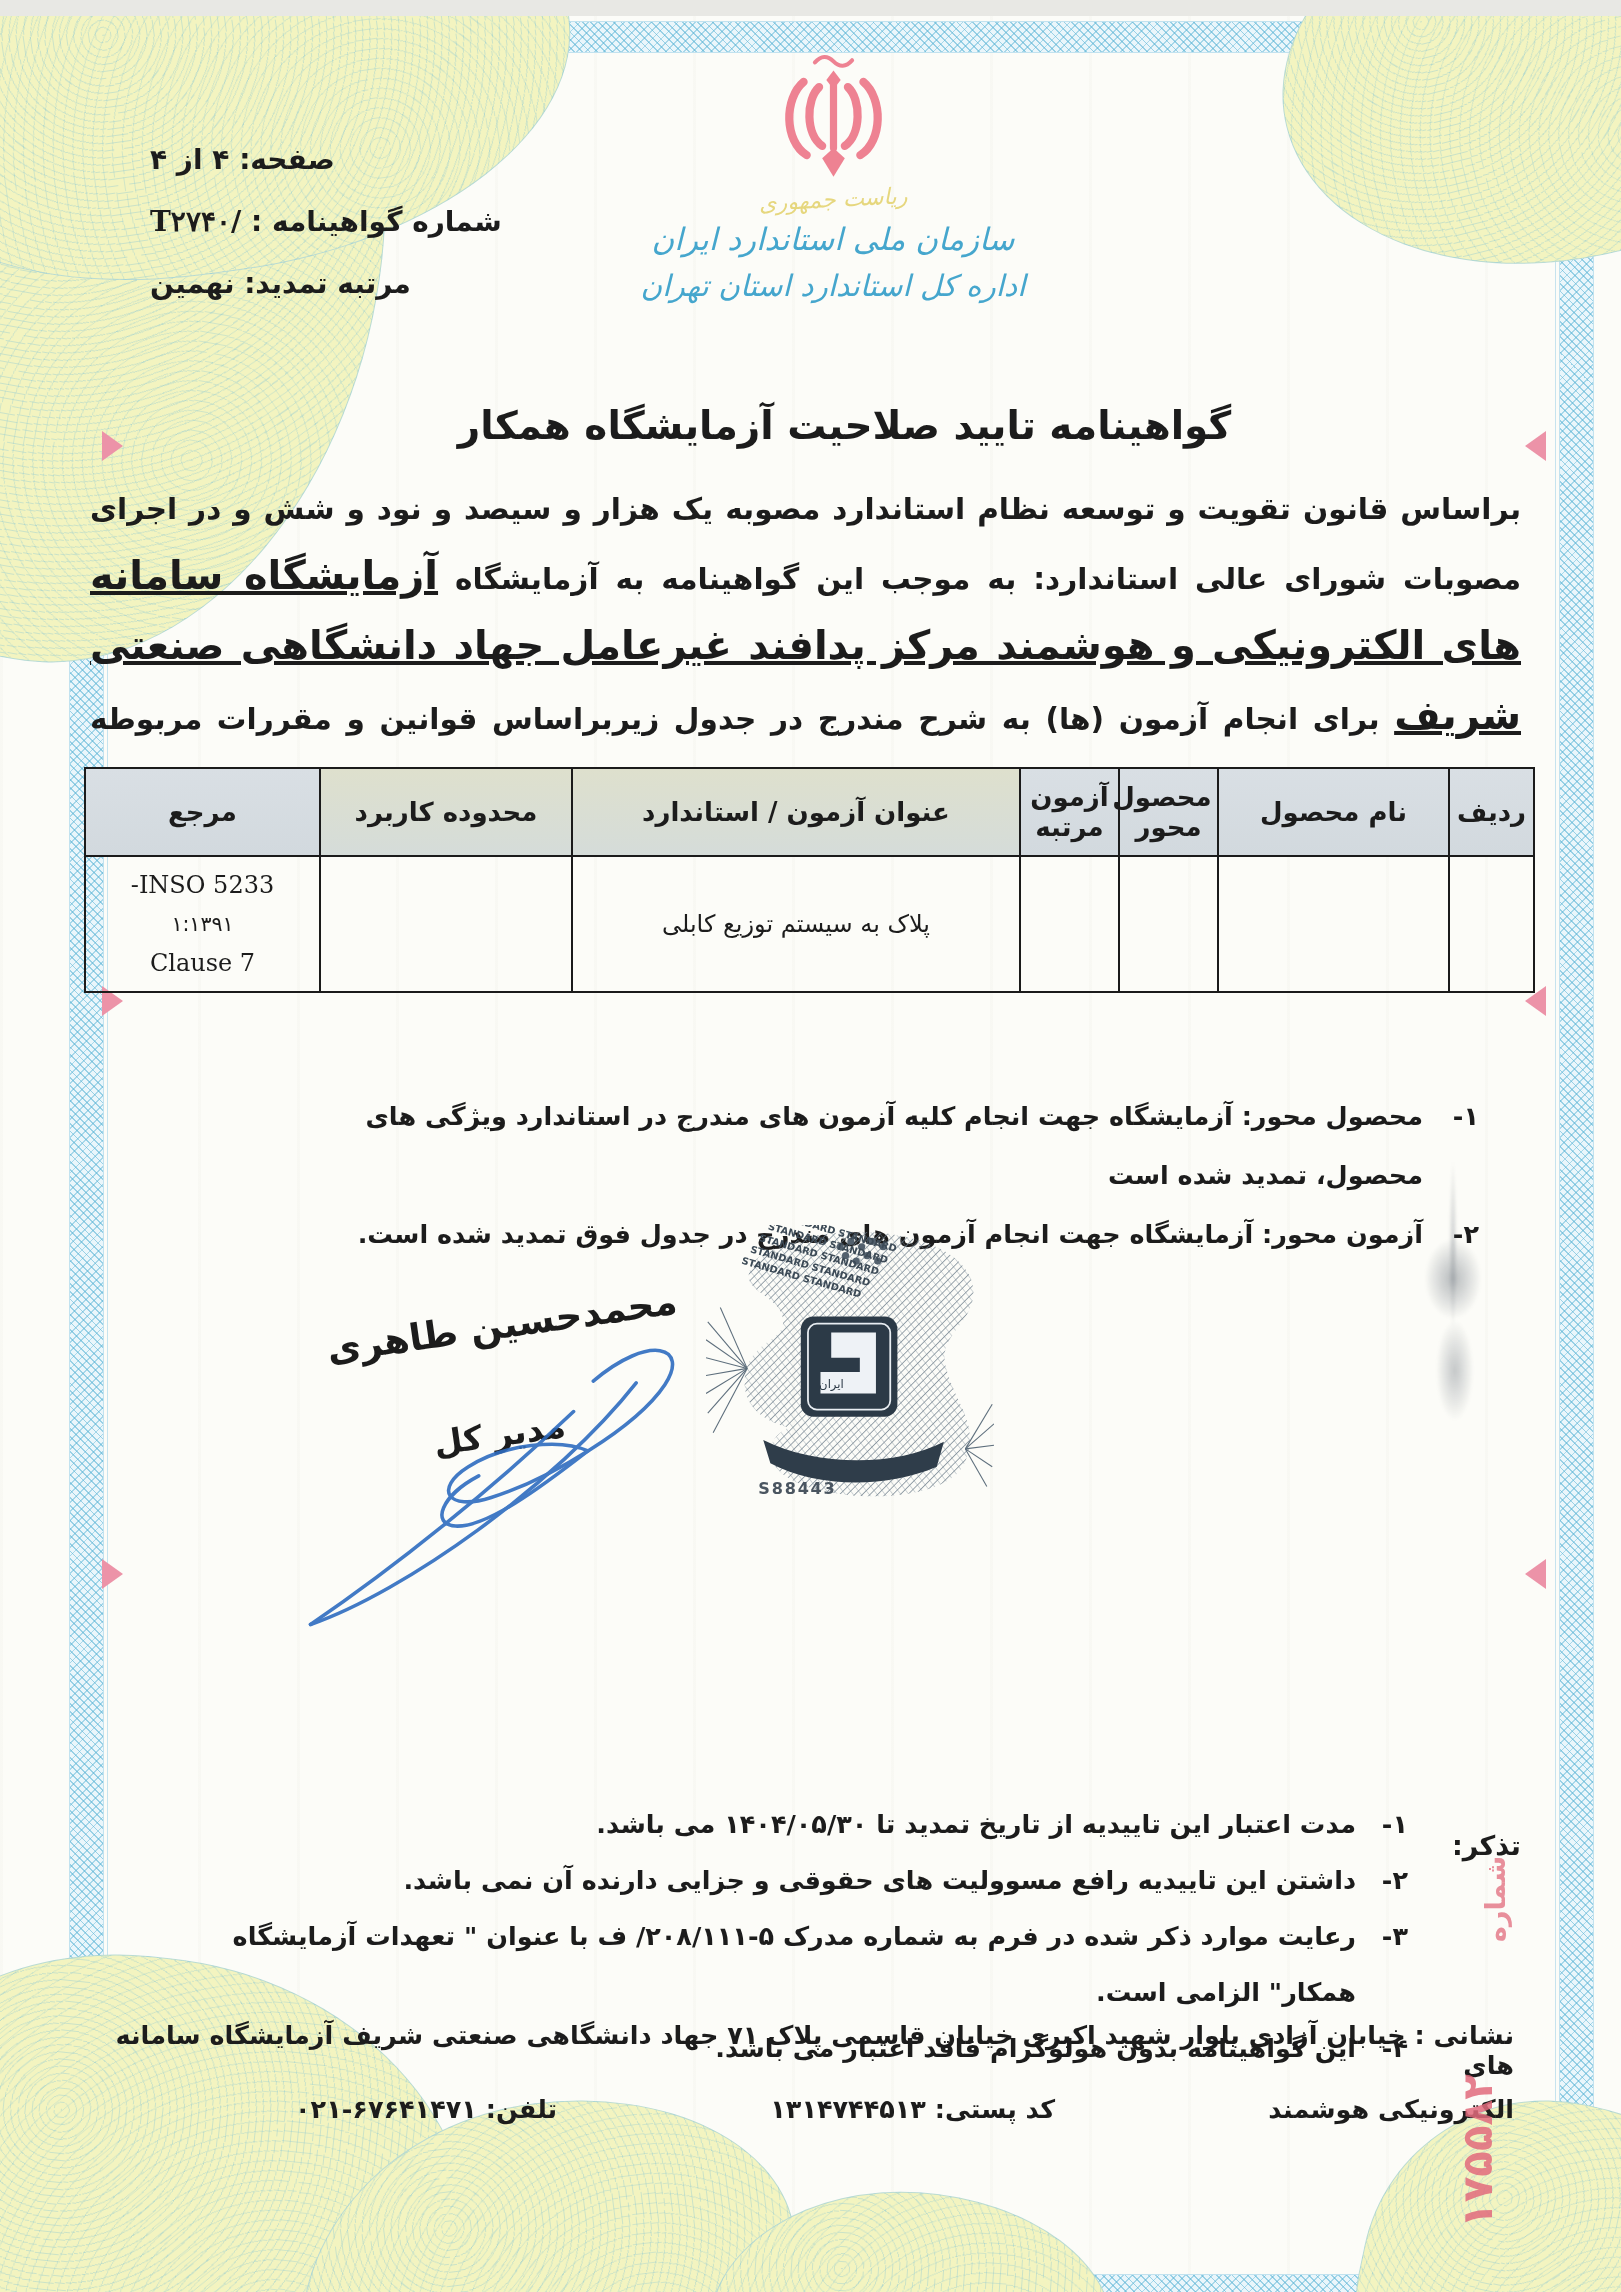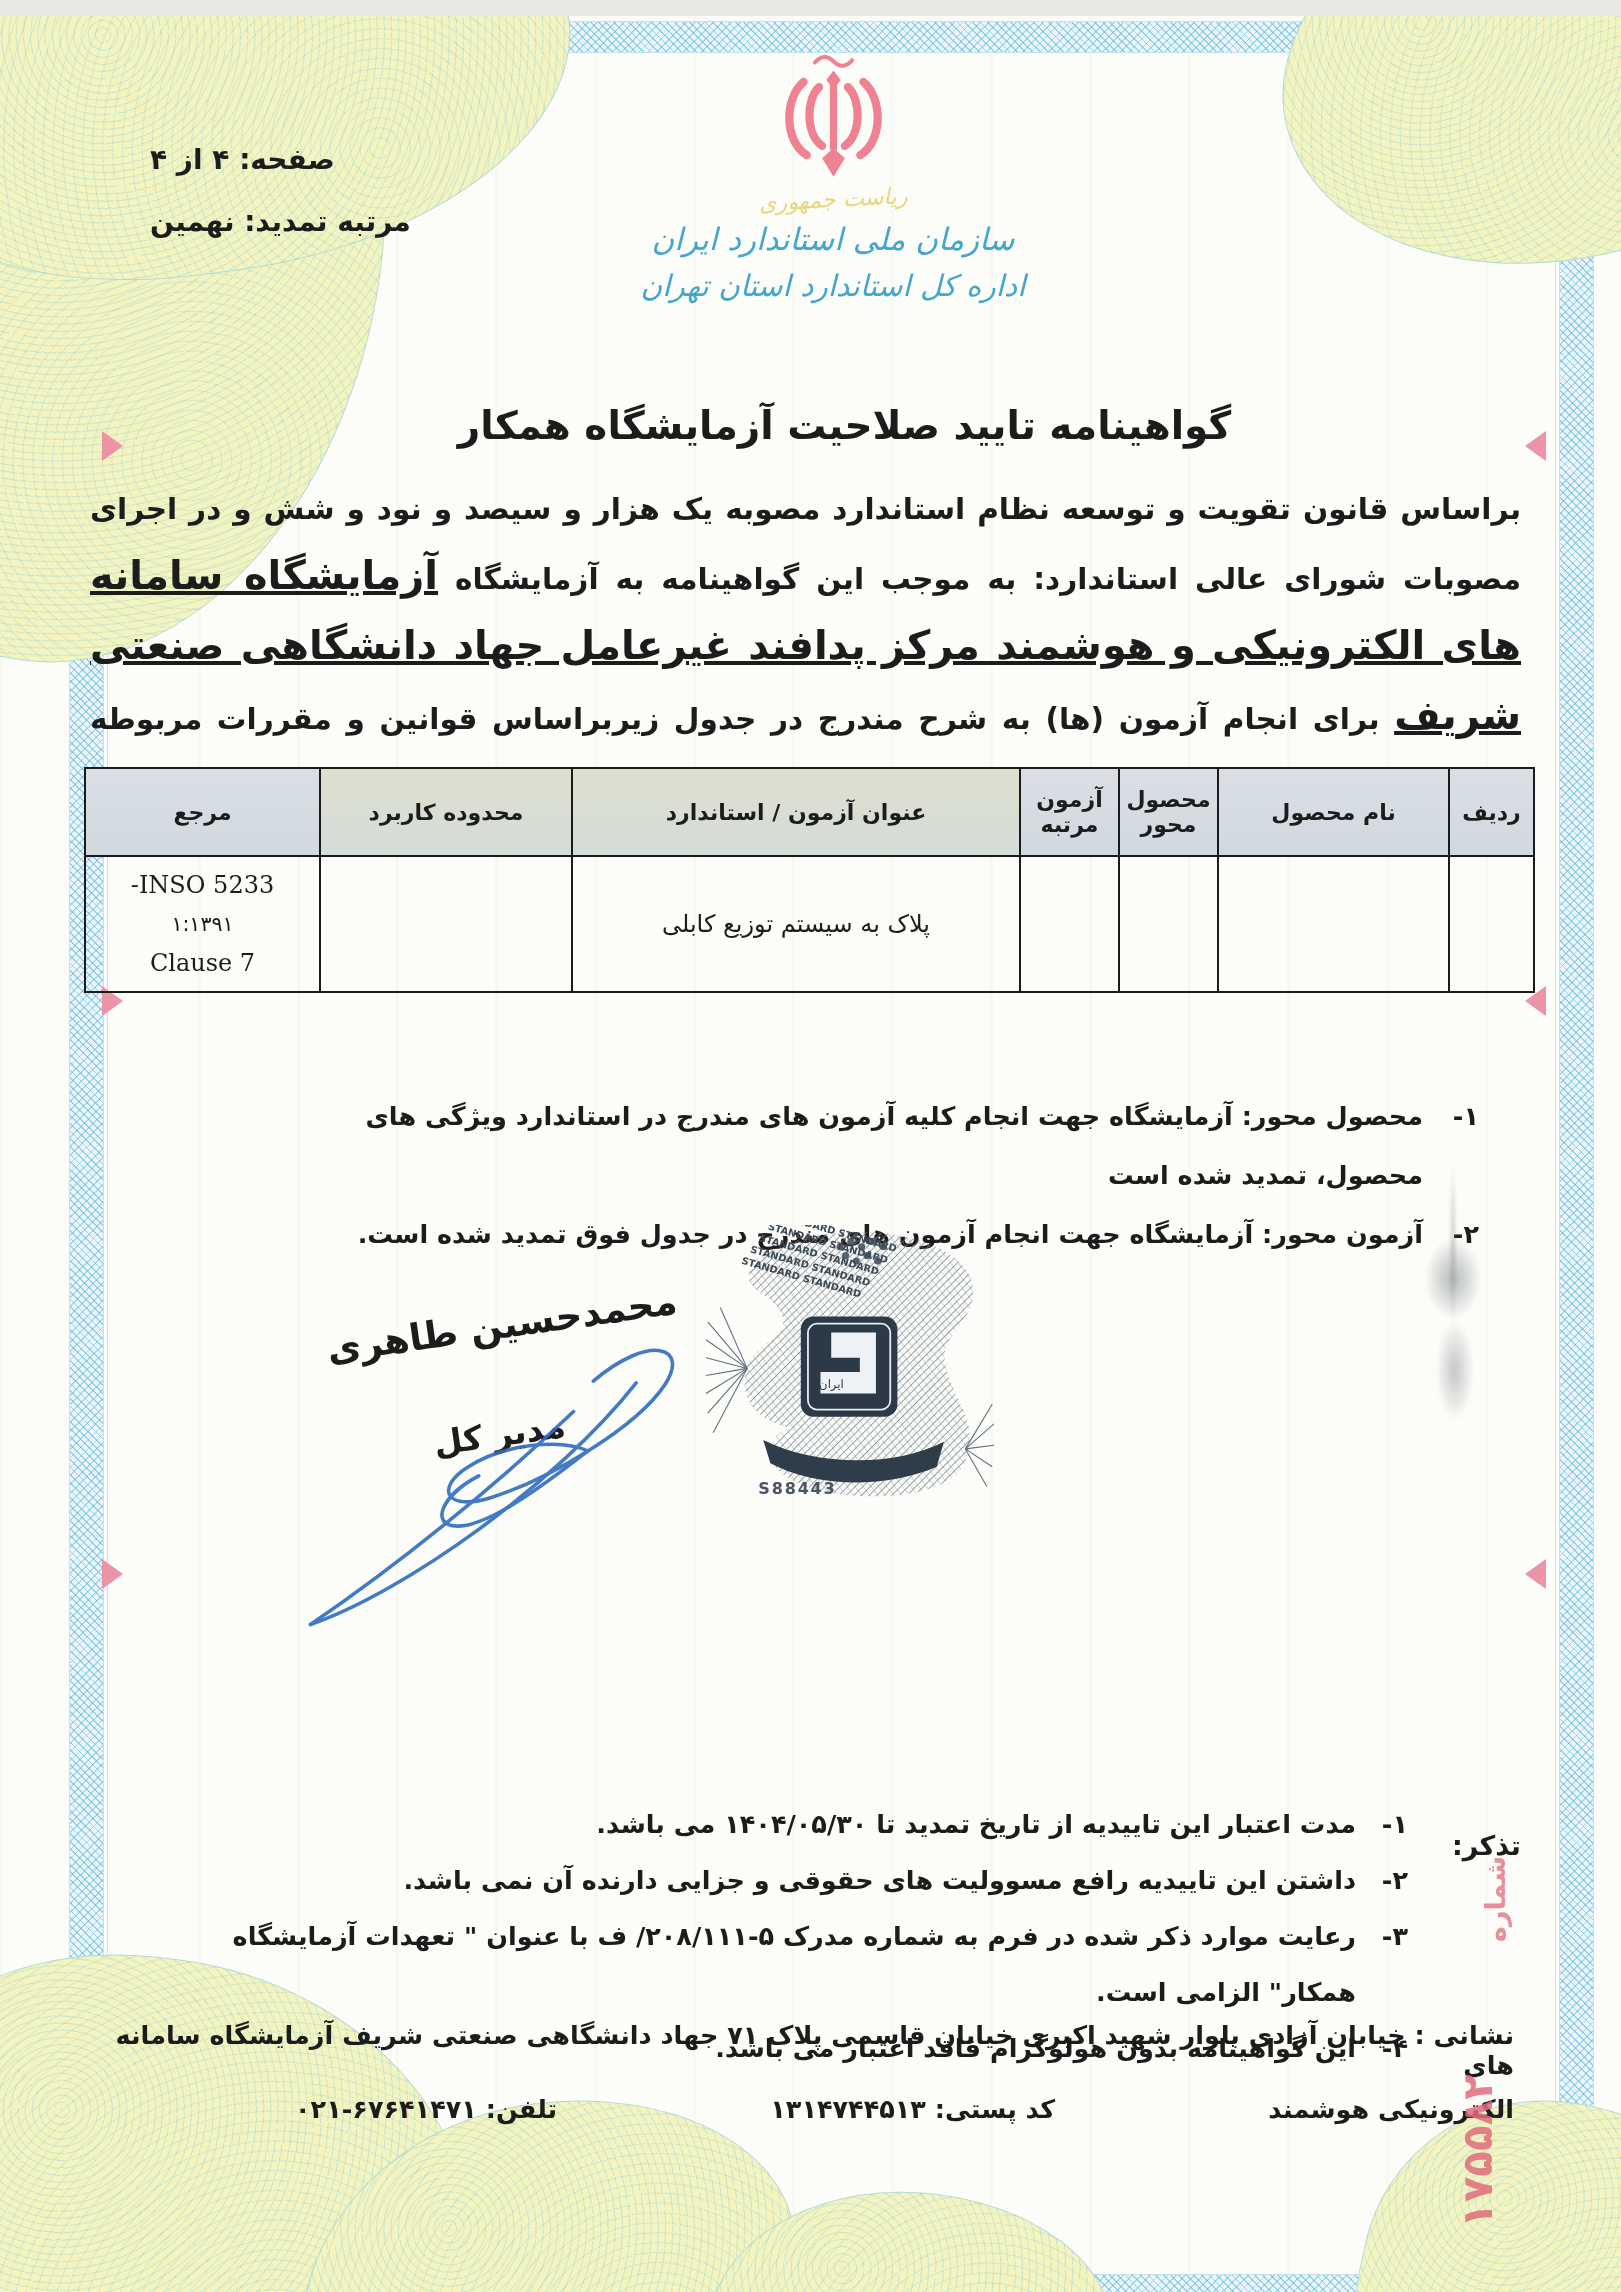--- a/index.html
+++ b/index.html
@@ -64,21 +64,21 @@
   .presidency{font-size:22.4px;color:#e6d77e;transform:rotate(-3deg);font-style:italic;margin-top:1.8px;}
   .org1{font-size:31px;color:#45a6cd;font-style:italic;margin-top:9px;}
   .org2{font-size:29.6px;color:#45a6cd;font-style:italic;margin-top:12.5px;}
   
   .title{position:absolute;top:387px;left:0;right:0;text-align:center;font-size:39px;font-weight:bold;transform:translateX(34px);}
   .para{position:absolute;top:460px;right:100px;left:90px;font-size:29.6px;font-weight:bold;line-height:66px;text-align:justify;}
   .para .lab{font-size:40px;text-decoration:underline;}
   
   .cert-table{position:absolute;top:751px;right:86px;border-collapse:collapse;direction:rtl;table-layout:fixed;width:1447px;border:2.7px solid #161616;}
   .cert-table th,.cert-table td{border:2.2px solid #1b1b1b;text-align:center;vertical-align:middle;padding:3.6px 5.4px;}
-  .cert-table th{height:79px;font-size:22px;font-weight:bold;background:linear-gradient(180deg,#d9dfe4,#d2d9de);}
+  .cert-table th{height:79px;font-size:26px;font-weight:bold;background:linear-gradient(180deg,#d9dfe4,#d2d9de);}
   .cert-table th.tinted{background:linear-gradient(180deg,#dee0cd,#d5dcd9);}
   .cert-table td{height:127px;font-size:24px;}
   td.reference{font-family:"DejaVu Serif",serif;font-size:24px;line-height:39px;}
   td.reference .fa-digits{font-family:"DejaVu Sans",sans-serif;font-size:20.6px;}
   td.test-title{font-weight:normal;}
   
   .notes{position:absolute;top:1071px;right:142px;left:269px;}
   .note-item{display:flex;direction:rtl;font-size:25.5px;font-weight:bold;line-height:59px;}
   .note-item .num{width:56px;flex:none;}
   
@@ -129,20 +129,21 @@
   <div class="blob blob-br"></div>
   <div class="tri tri-l" style="left:102px;top:415px;"></div>
   <div class="tri tri-l" style="left:102px;top:970px;"></div>
   <div class="tri tri-l" style="left:102px;top:1543px;"></div>
   <div class="tri tri-r" style="left:1525px;top:415px;"></div>
   <div class="tri tri-r" style="left:1525px;top:970px;"></div>
   <div class="tri tri-r" style="left:1525px;top:1543px;"></div>
 
   <div class="meta">
     <div class="line"><span>صفحه:</span> <span>۴ از ۴</span></div>
+    <div class="line"><span>شماره گواهینامه :</span> <span class="lat">T۲۷۴۰/</span></div>
     <div class="line"><span>مرتبه تمدید:</span> <span>نهمین</span></div>
   </div>
 
   <div class="brand">
     <svg class="emblem" width="125" height="134" viewBox="0 0 120 130">
       <g stroke="#ee8292" fill="none" stroke-linecap="round">
         <path d="M42 12 q9 -10 18 -1 q9 9 18 -1" stroke-width="4"></path>
         <path d="M46 36 C33 48 33 82 49 93" stroke-width="8"></path>
         <path d="M74 36 C87 48 87 82 71 93" stroke-width="8"></path>
         <path d="M31 31 C12 47 12 88 34 102" stroke-width="8"></path>

